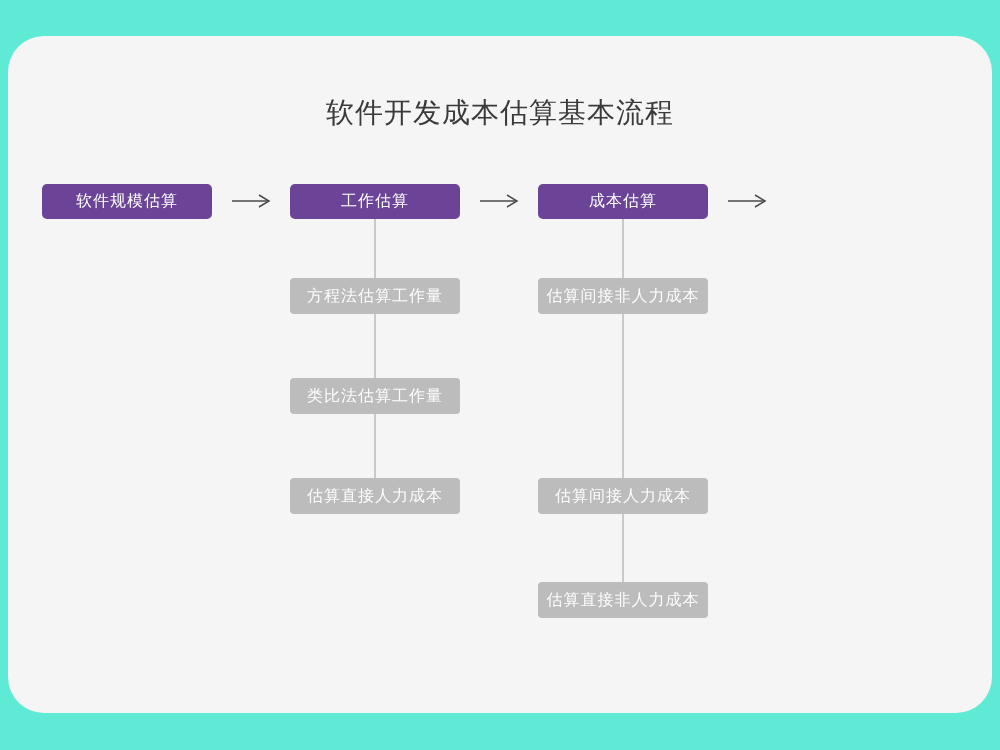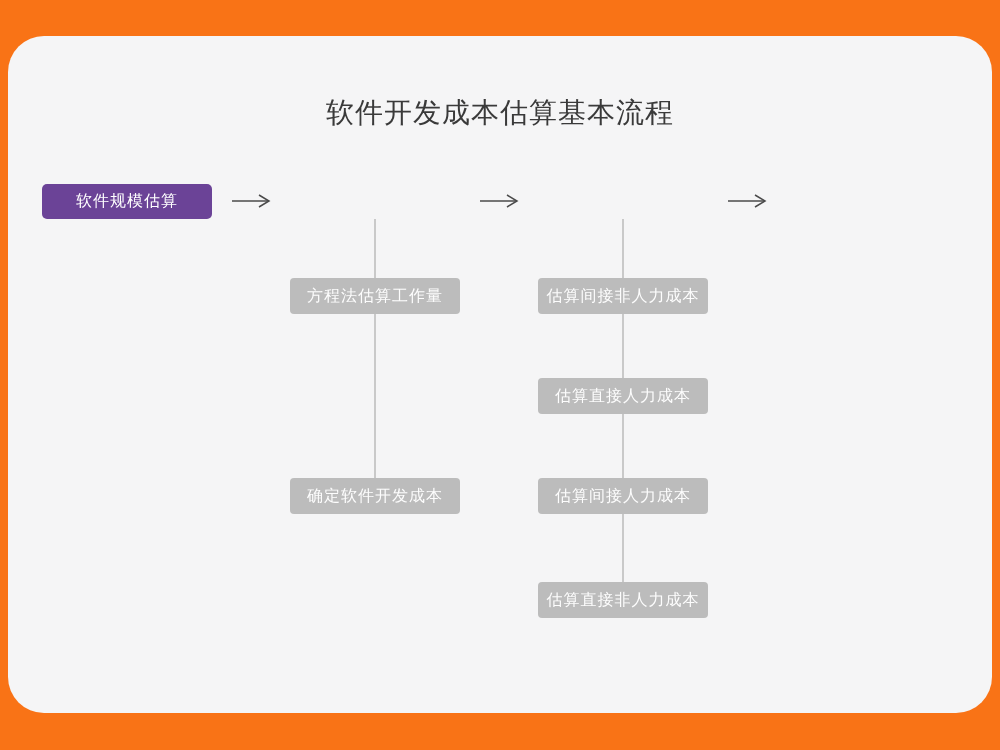--- a/index.html
+++ b/index.html
@@ -1,18 +1,18 @@
 <!DOCTYPE html>
 <html><head>
 <meta charset="utf-8">
 <style>
   html,body{margin:0;padding:0;background:#ffffff;}
   .stage{
     position:relative;width:1000px;height:750px;overflow:hidden;
-    background:#f97316;
+    background:#5eead4;
     font-family:"Liberation Sans","DejaVu Sans",sans-serif;
   }
   .card{
     position:absolute;left:8px;top:36px;width:984px;height:677px;
     background:#f5f5f6;border-radius:36px;
   }
   .title{
     position:absolute;left:0;top:96px;width:1000px;
     text-align:center;font-size:28px;line-height:34px;
     color:#3a3a3a;letter-spacing:1px;
@@ -56,37 +56,39 @@
 
   <div class="node primary p1">软件规模估算</div>
 
   <div class="arrow a1">
     <svg width="44" height="18" viewBox="0 0 44 18">
       <line x1="3" y1="9" x2="39" y2="9" stroke="#4a4a4a" stroke-width="1.5"></line>
       <polyline points="30,3 40,9 30,15" fill="none" stroke="#4a4a4a" stroke-width="1.5"></polyline>
     </svg>
   </div>
 
+  <div class="node primary p2">工作估算</div>
 
   <div class="arrow a2">
     <svg width="44" height="18" viewBox="0 0 44 18">
       <line x1="3" y1="9" x2="39" y2="9" stroke="#4a4a4a" stroke-width="1.5"></line>
       <polyline points="30,3 40,9 30,15" fill="none" stroke="#4a4a4a" stroke-width="1.5"></polyline>
     </svg>
   </div>
 
+  <div class="node primary p3">成本估算</div>
 
   <div class="arrow a3">
     <svg width="44" height="18" viewBox="0 0 44 18">
       <line x1="3" y1="9" x2="39" y2="9" stroke="#4a4a4a" stroke-width="1.5"></line>
       <polyline points="30,3 40,9 30,15" fill="none" stroke="#4a4a4a" stroke-width="1.5"></polyline>
     </svg>
   </div>
 
 
   <div class="node secondary colA r1">方程法估算工作量</div>
-  <div class="node secondary colA r3">确定软件开发成本</div>
+  <div class="node secondary colA r2">类比法估算工作量</div>
+  <div class="node secondary colA r3">估算直接人力成本</div>
 
   <div class="node secondary colB r1">估算间接非人力成本</div>
-  <div class="node secondary colB r2">估算直接人力成本</div>
   <div class="node secondary colB r3">估算间接人力成本</div>
   <div class="node secondary colB r4">估算直接非人力成本</div>
 </div>
 
 </body></html>

